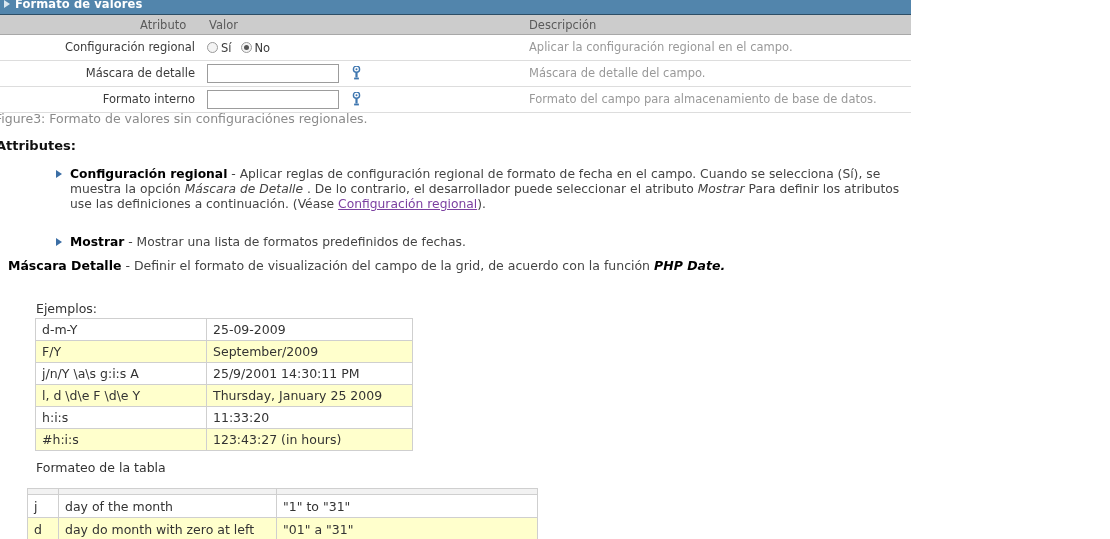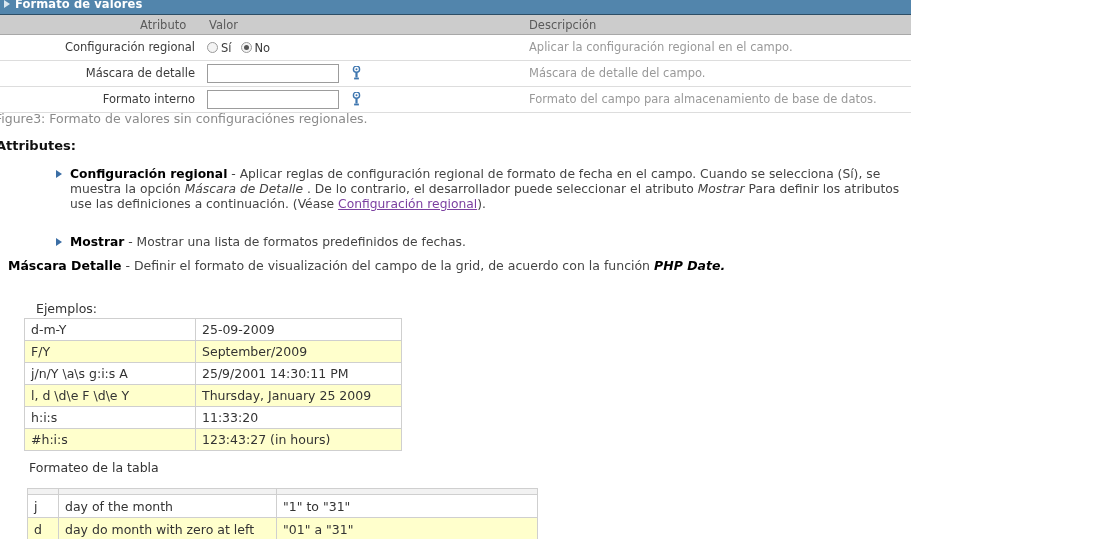--- a/index.html
+++ b/index.html
@@ -199,27 +199,27 @@
   }
   table.dtab td {
     border: 1px solid #cfcfcf;
     padding: 2px 6px;
     height: 17px;
     font-size: 12.5px;
     white-space: nowrap;
   }
   table.dtab tr.alt td { background: #ffffcc; }
 
-  #examples-table { left: 24px; top: 318px; padding-left: 48px; }
+  #examples-table { left: 35px; top: 318px; padding-left: 48px; }
   #examples-table td:first-child { width: 158px; }
   #examples-table td:last-child  { width: 193px; }
 
   .fmt-title {
     position: absolute;
-    left: 29px;
+    left: 36px;
     top: 460px;
     font-size: 12.5px;
     color: #333333;
   }
   #format-table { left: 27px; top: 488px; }
   #format-table td { height: 18px; }
   #format-table td.c1 { width: 18px; }
   #format-table td.c2 { width: 205px; margin-left: 46px; }
   #format-table td.c3 { width: 248px; }
   #format-table tr.hdr td { height: 5px; padding: 0; background: #f2f2f2; }

